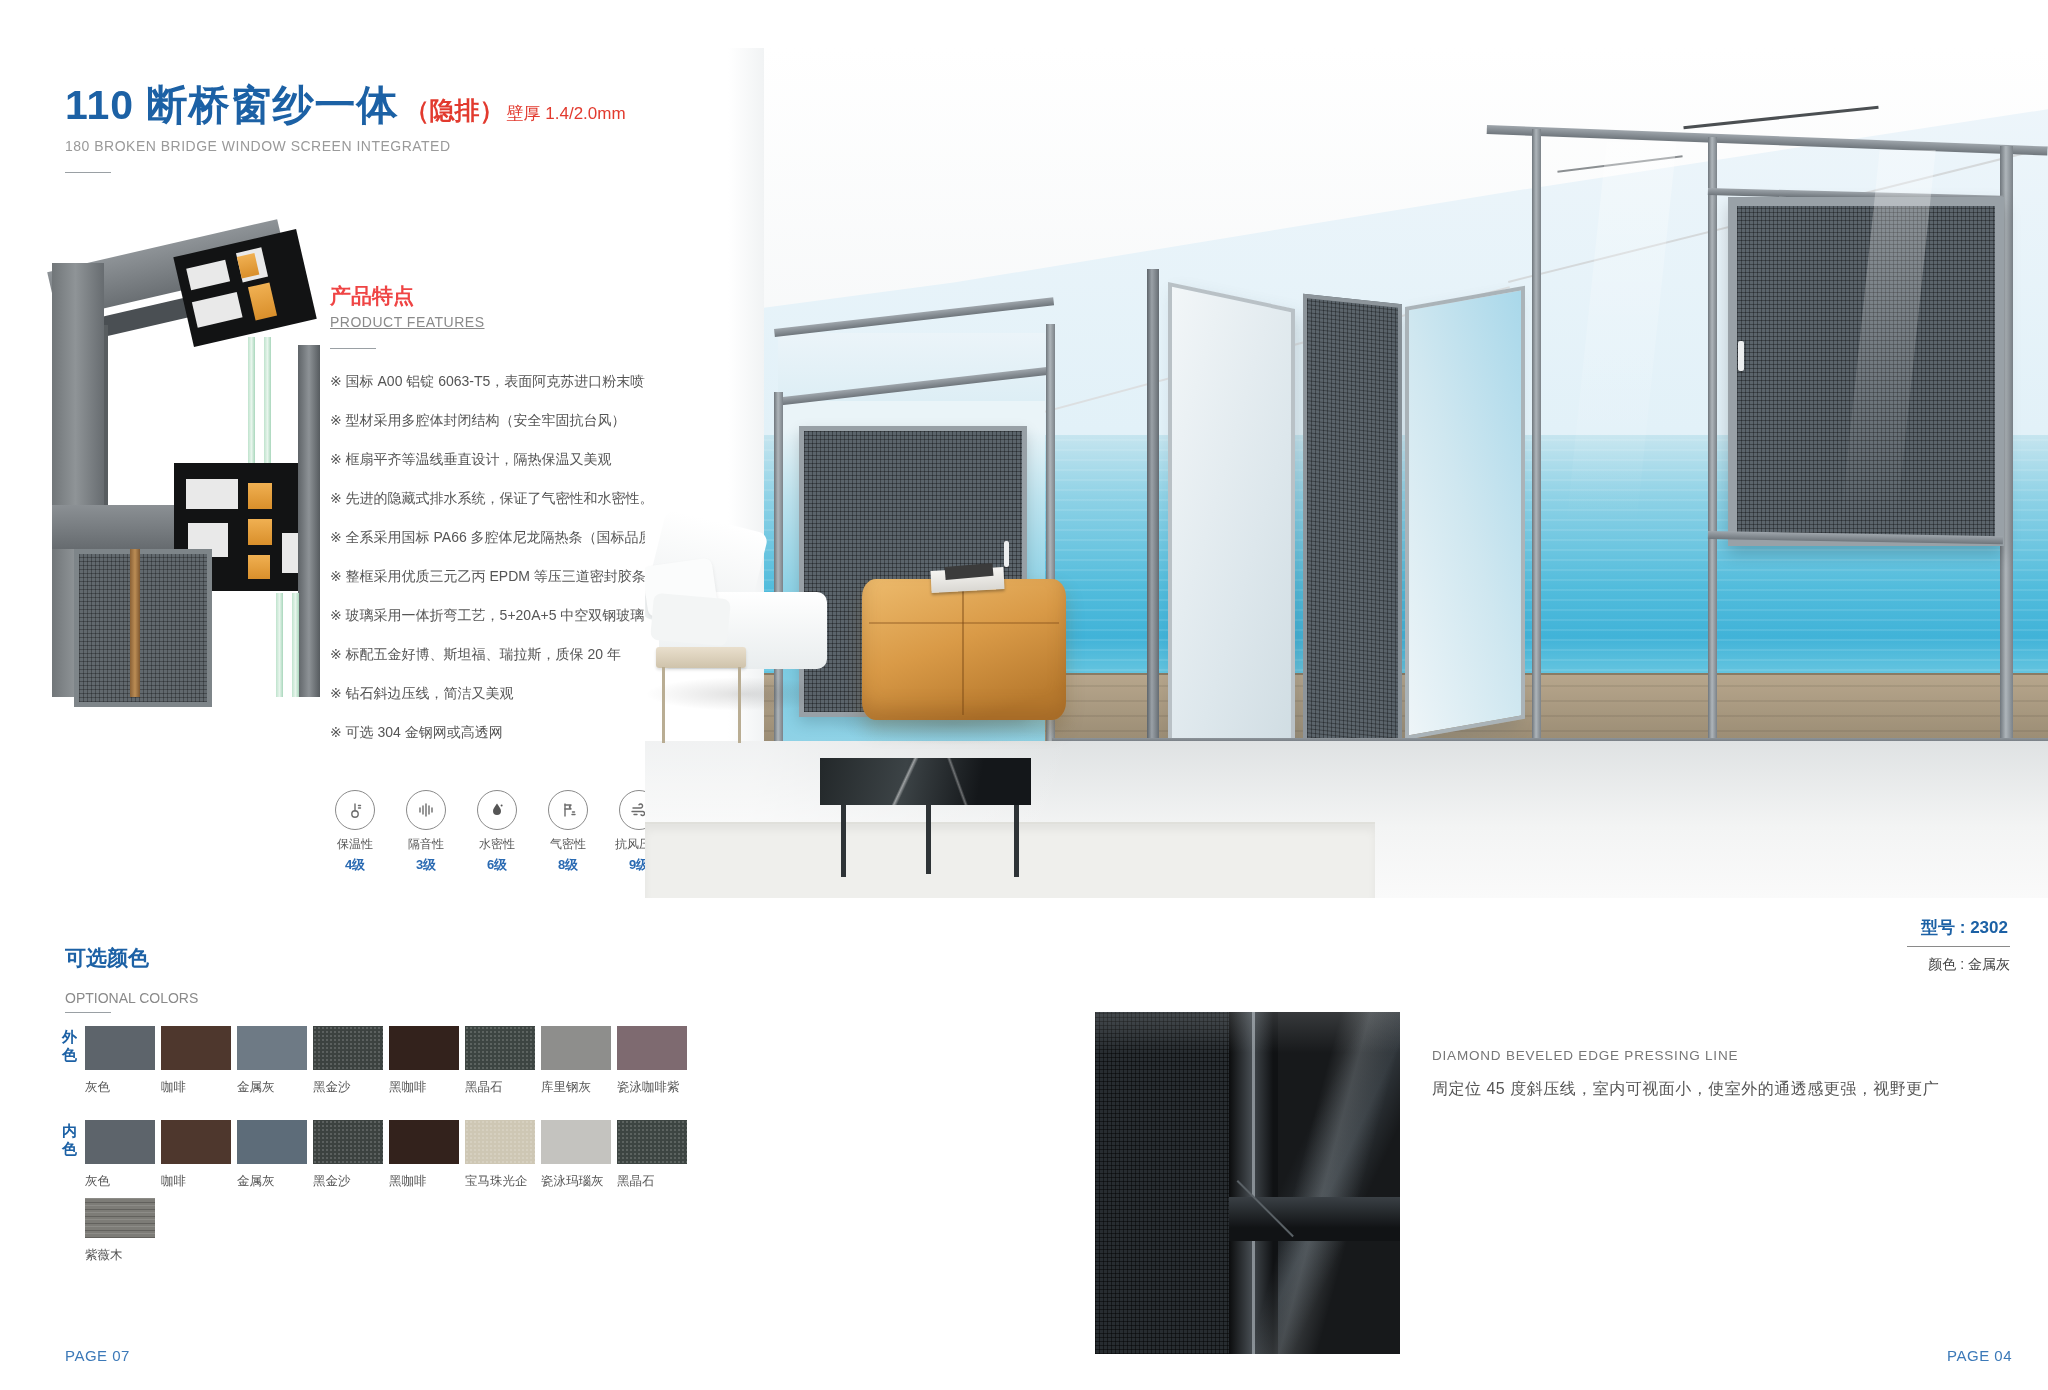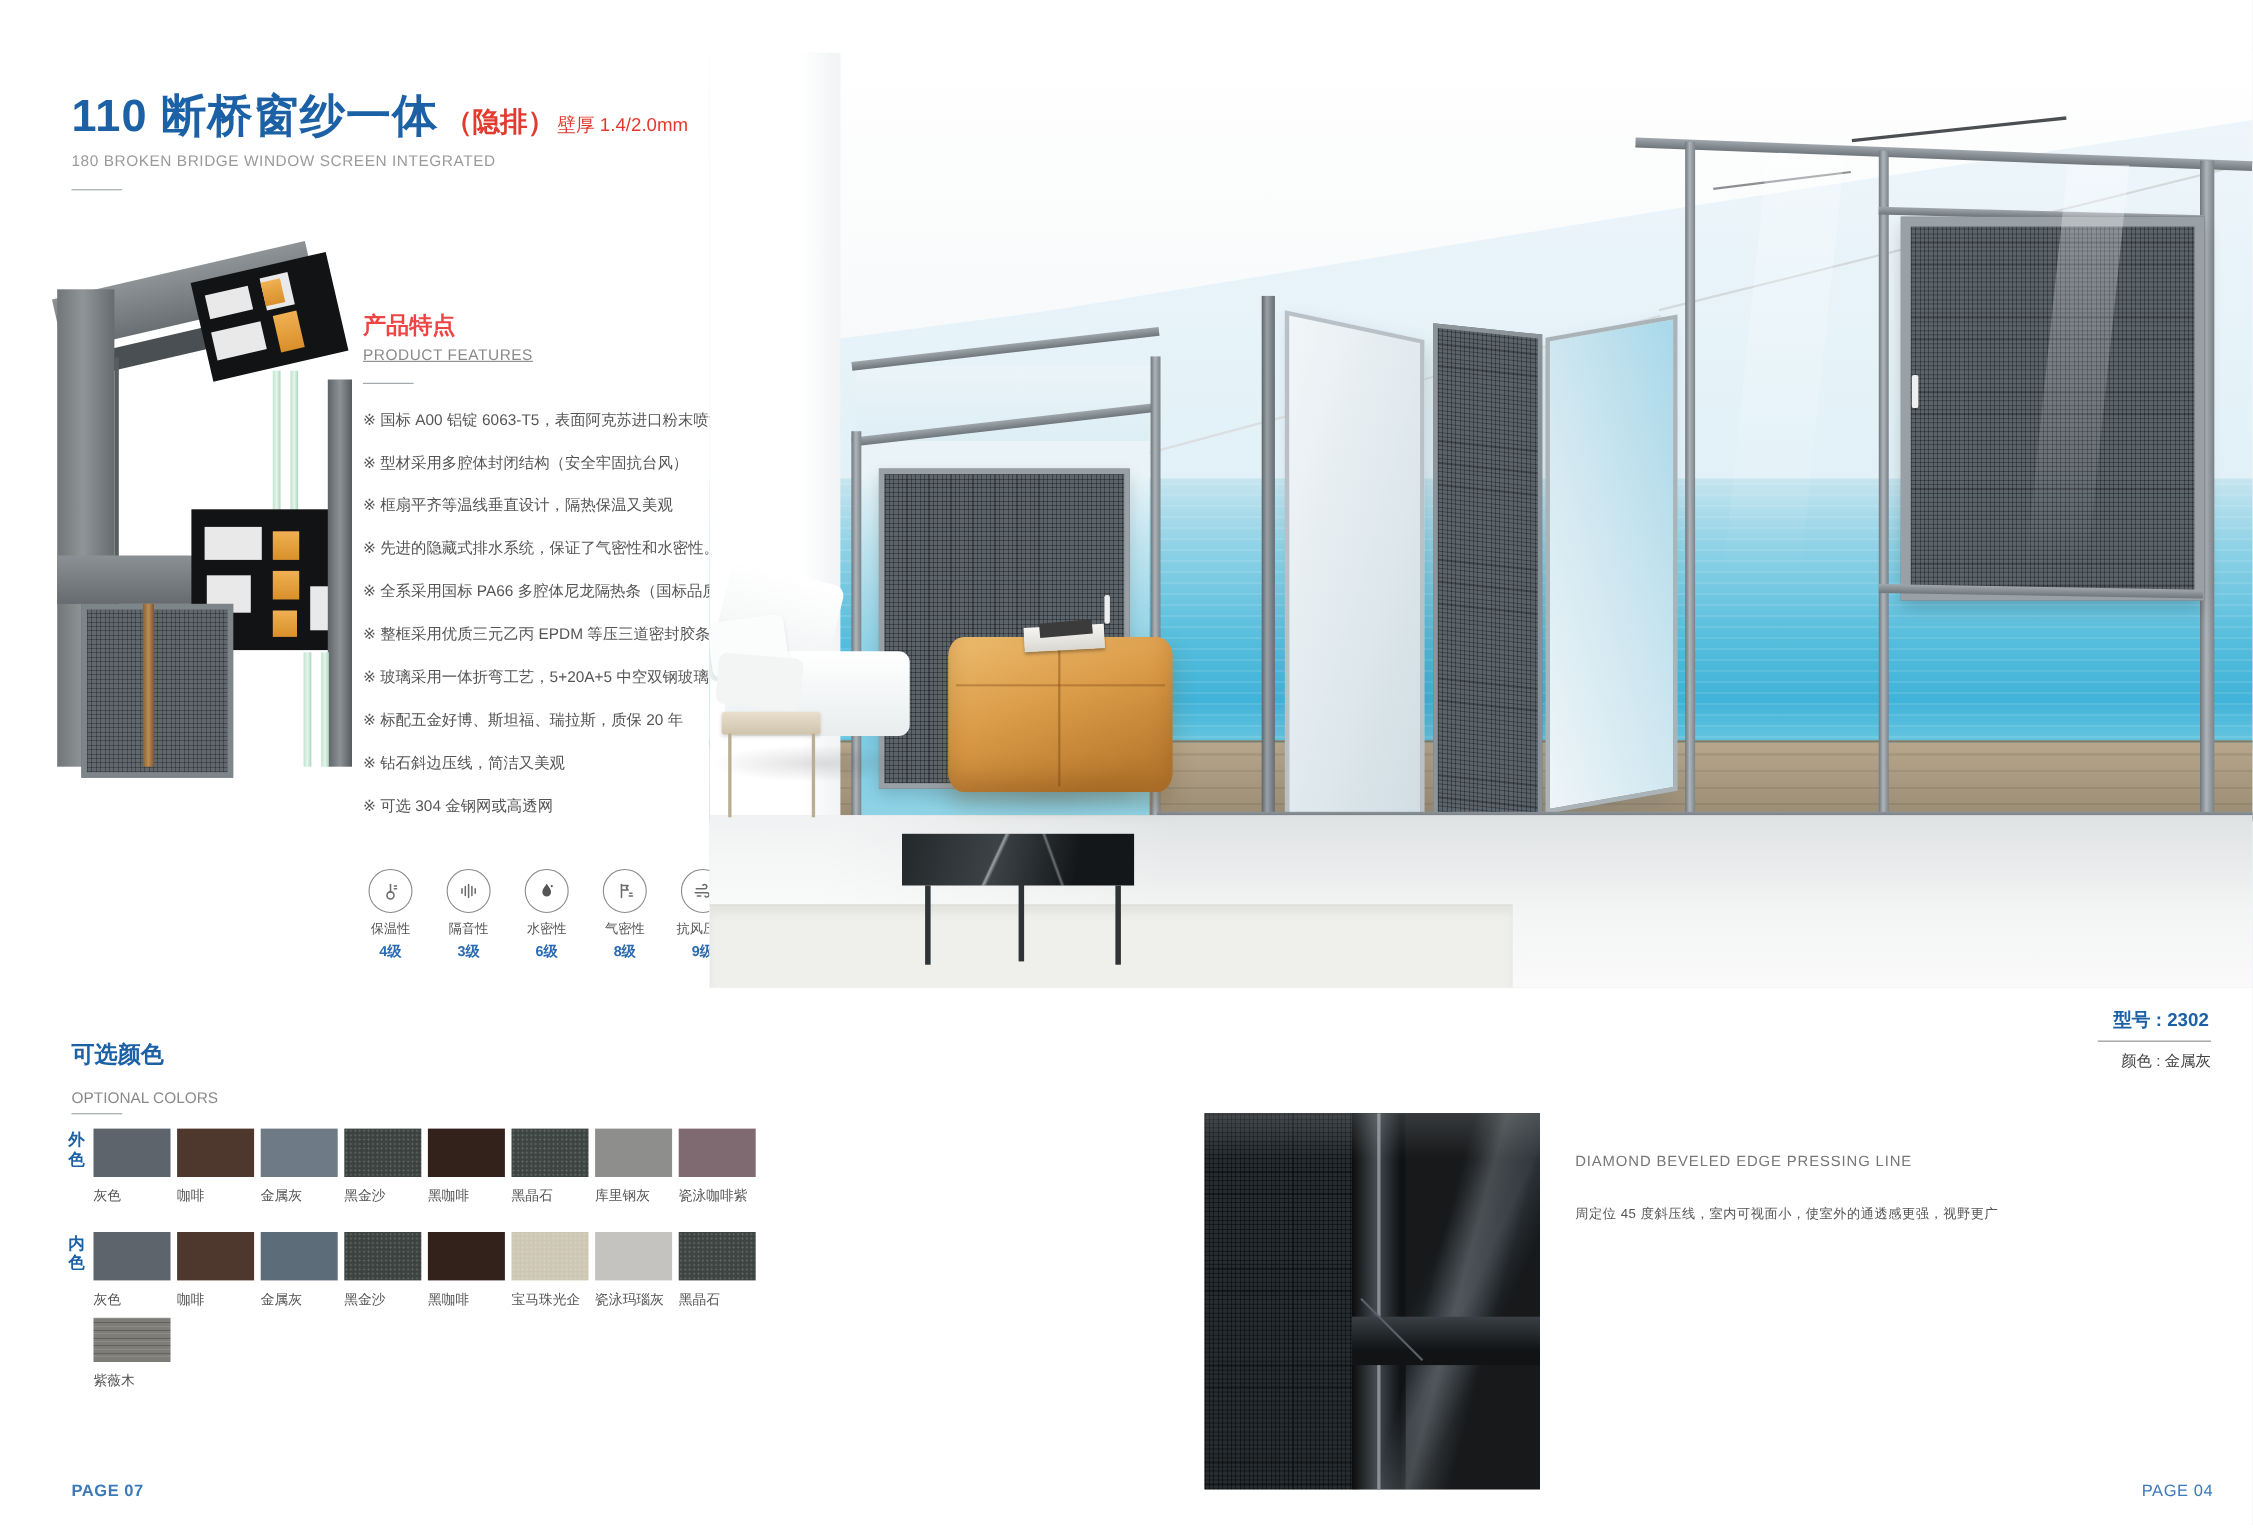--- a/index.html
+++ b/index.html
@@ -63,21 +63,21 @@
   .swatch-row{position:absolute;left:62px;display:flex;align-items:flex-start;}
   .row-label{width:18px;margin-right:5px;font-size:15px;font-weight:bold;color:#1c61a5;line-height:1.2;word-break:break-all;margin-top:2px;}
   .swatches{display:flex;gap:6px;}
   .swatch{width:70px;}
   .chip{width:70px;height:44px;}
   .chip.grain{background-image:radial-gradient(rgba(255,255,255,.16) 1px,transparent 1px);background-size:4px 4px;}
   .chip.wood{background-image:repeating-linear-gradient(0deg,rgba(0,0,0,.22) 0 1px,transparent 1px 4px,rgba(255,255,255,.12) 4px 5px,transparent 5px 7px);height:40px;}
   .chip-label{font-size:12.5px;color:#555;margin-top:9px;white-space:nowrap;}
   
   .pagenum{position:absolute;bottom:26px;font-size:15px;color:#3c79b8;letter-spacing:.5px;}
-  .pagenum.left{left:65px;font-weight:bold;}
+  .pagenum.left{left:65px;}
   .pagenum.right{right:36px;}
   
   .photo{position:absolute;left:645px;top:48px;width:1403px;height:850px;overflow:hidden;
          background:linear-gradient(#eff6fb,#e2f1f8 45%,#daeef7);}
   .photo *{position:absolute;}
   .sea{left:0;top:45.5%;width:100%;height:29%;
        background:linear-gradient(#c6e5ef,#8fd2e6 25%,#52bcdc 62%,#41b3d8 82%,#6cc8e1);
        }
   .sea::after{content:"";position:absolute;inset:0;background:repeating-linear-gradient(0deg,rgba(255,255,255,.10) 0 2px,transparent 2px 10px);}
   .island{left:55%;top:45.1%;width:7%;height:11px;background:#9fb4bd;border-radius:50%;opacity:.75;}
@@ -175,21 +175,21 @@
   .dp-sheen{left:50%;top:-10%;width:60%;height:120%;background:linear-gradient(105deg,transparent 35%,rgba(210,220,225,.22) 45%,transparent 58%);}
   .dp-barh{left:44%;top:54%;width:56%;height:13%;background:linear-gradient(#3a4045,#111315 70%);}
   .dp-miter{left:47%;top:49%;width:26%;height:2px;background:#5a6166;transform:rotate(45deg);transform-origin:left top;}
   .dp-glow{left:0;top:0;width:100%;height:12%;background:linear-gradient(rgba(200,205,208,.18),transparent);}
   
   .detail-text{position:absolute;left:1432px;top:1048px;}
   .detail-en{font-size:13.5px;color:#777;letter-spacing:.8px;}
   .detail-zh{font-size:29px;font-weight:bold;color:#1c61a5;margin-top:13px;letter-spacing:2px;}
   .detail-slogan{display:inline-block;font-size:19px;color:#444;letter-spacing:5px;margin-top:40px;
                  border-bottom:1px solid #8a8a8a;padding-bottom:14px;padding-right:10px;}
-  .detail-desc{font-size:12px;color:#555;margin-top:32px;letter-spacing:.5px;}
+  .detail-desc{font-size:16px;color:#555;margin-top:16px;letter-spacing:.5px;}
 </style>
 </head>
 <body>
 
 <div class="canvas">
 
   <div class="title-row">
     <span class="title-zh">110 断桥窗纱一体</span><span class="title-paren">（隐排）</span><span class="title-spec">壁厚 1.4/2.0mm</span>
   </div>
   <div class="subtitle">180 BROKEN BRIDGE WINDOW SCREEN INTEGRATED</div>

